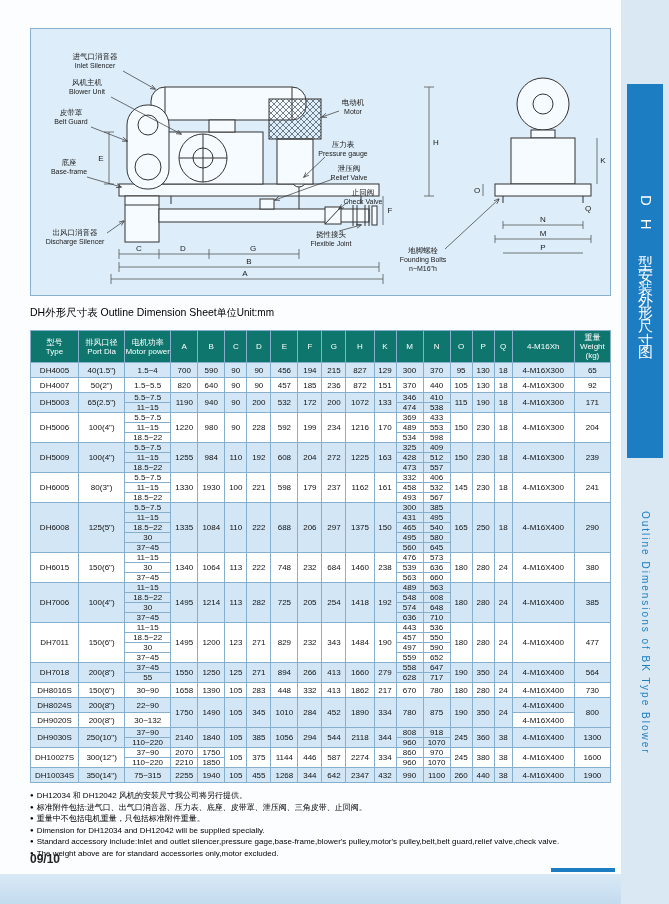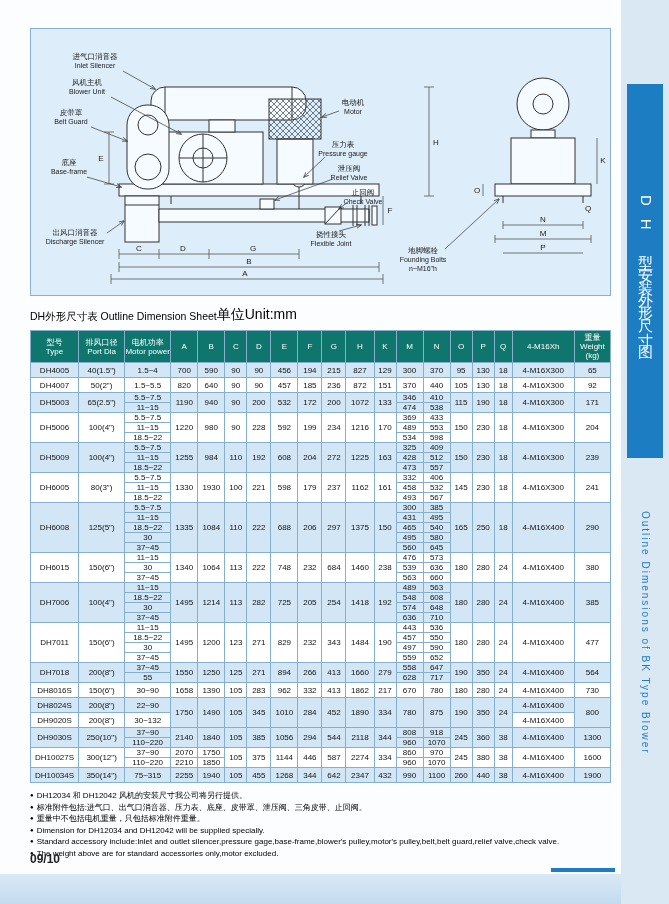--- a/index.html
+++ b/index.html
@@ -4,21 +4,21 @@
 <style>
   *{box-sizing:border-box;margin:0;padding:0}
   html,body{width:669px;height:904px}
   body{font-family:"Liberation Sans","DejaVu Sans",sans-serif;background:#fbfdff;position:relative;overflow:hidden;color:#111}
 
   .diagram-box{position:absolute;left:30px;top:28px;width:581px;height:268px;background:#ddedf9;border:1px solid #8ab0cd}
   .diagram-box svg{display:block}
 
   .title-row{position:absolute;left:30px;top:306px;width:581px;display:flex;align-items:flex-end}
   .sheet-title{font-size:10.5px;color:#000}
-  .unit-label{font-size:14px;color:#000}
+  .unit-label{font-size:10px;color:#000}
 
   table.dim{position:absolute;left:30px;top:330px;width:581px;border-collapse:collapse;table-layout:fixed;font-size:8px}
   table.dim th,table.dim td{border:1px solid #86afcd;text-align:center;vertical-align:middle;padding:0;overflow:hidden}
   table.dim thead th{background:#0f766e;color:#fff;font-weight:normal;white-space:pre-line;line-height:9px;padding:2px 0;font-size:8px}
   table.dim td{height:9px;line-height:9px}
   table.dim tr.single td{height:15px}
   td.r0{background:#d2e6f5}
   td.r1{background:#ffffff}
 
   .notes{position:absolute;left:30px;top:790px;width:588px;list-style:none;font-size:8px;line-height:10.5px;color:#000}
@@ -554,21 +554,21 @@
         <td class="r0">717</td>
       </tr>
       <tr class="single">
         <td class="r1">DH8016S</td>
         <td class="r1">150(6")</td>
         <td class="r1">30~90</td>
         <td class="r1">1658</td>
         <td class="r1">1390</td>
         <td class="r1">105</td>
         <td class="r1">283</td>
-        <td class="r1">962</td>
+        <td class="r1">448</td>
         <td class="r1">332</td>
         <td class="r1">413</td>
         <td class="r1">1862</td>
         <td class="r1">217</td>
         <td class="r1">670</td>
         <td class="r1">780</td>
         <td class="r1">180</td>
         <td class="r1">280</td>
         <td class="r1">24</td>
         <td class="r1">4-M16X400</td>

